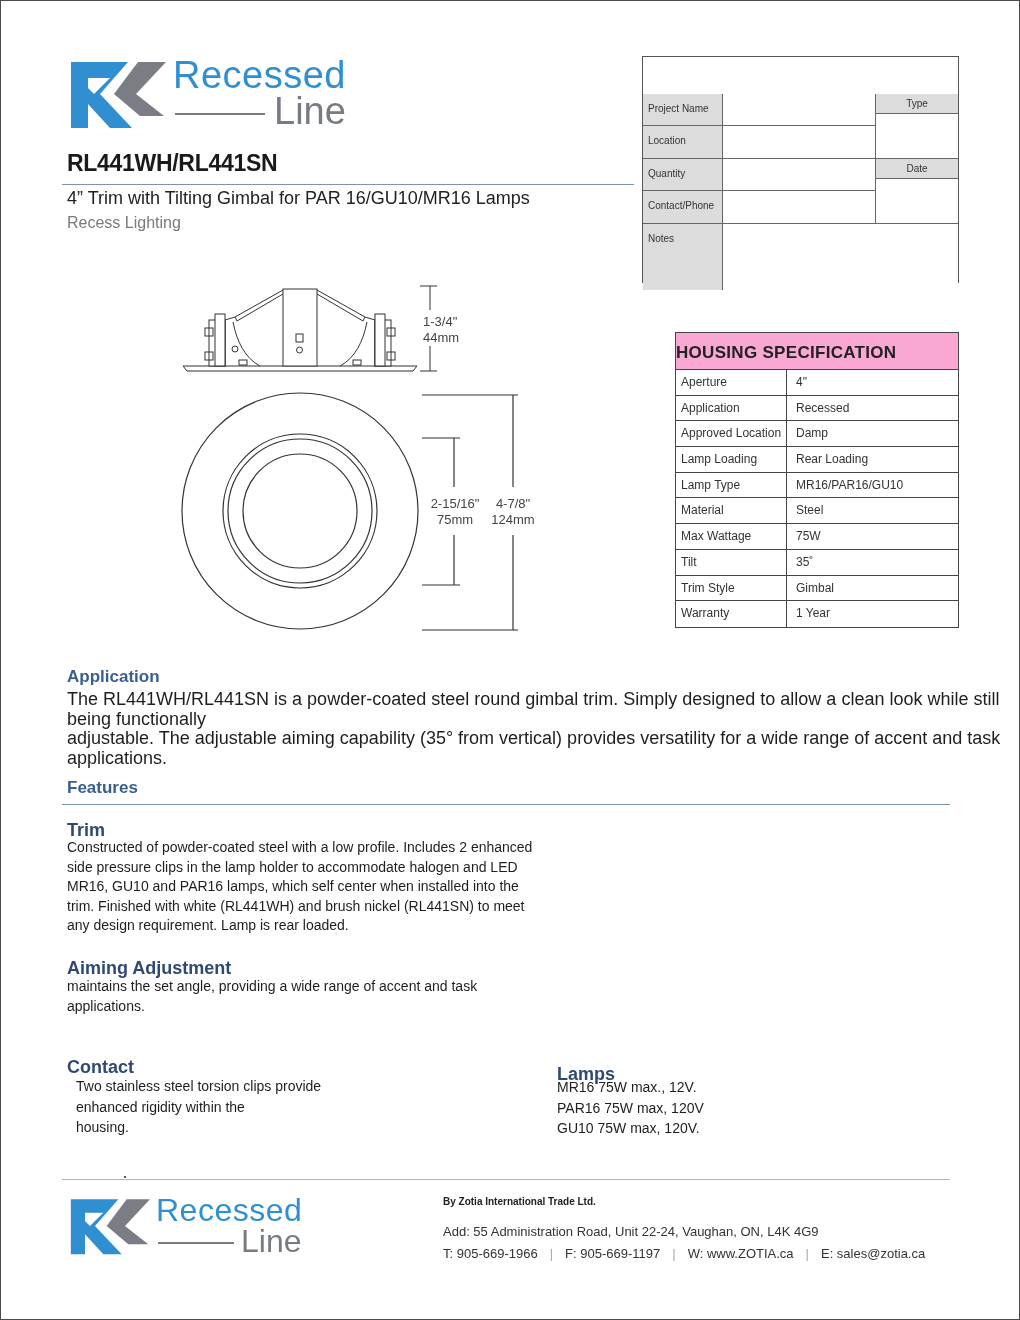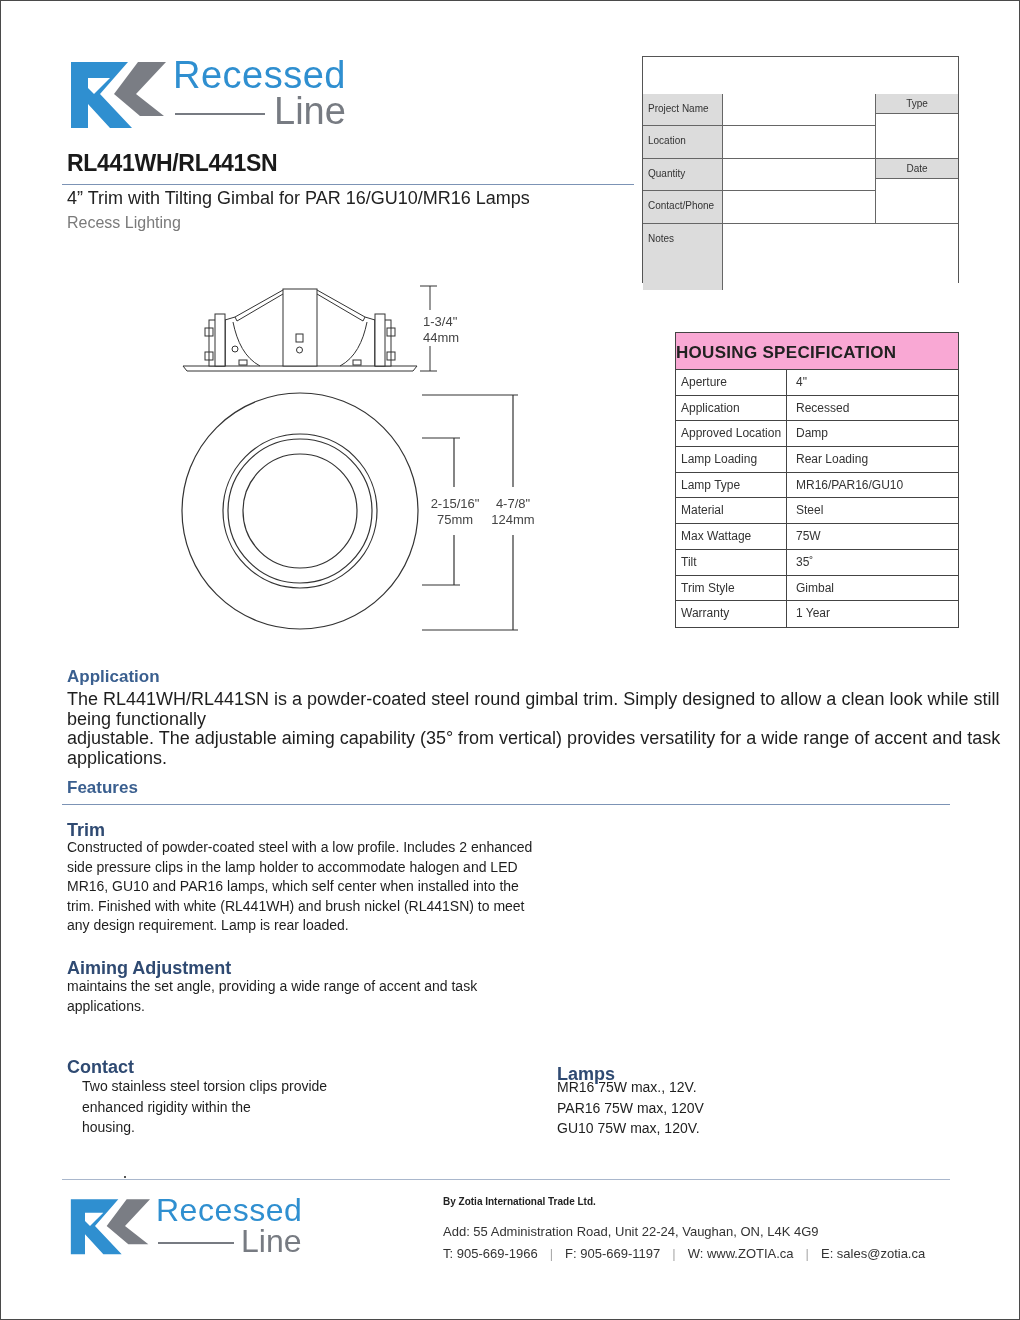--- a/index.html
+++ b/index.html
@@ -232,21 +232,21 @@
   <div>any design requirement. Lamp is rear loaded.</div>
 </div>
 
 <div class="sub-head" style="left:67px;top:958px;">Aiming Adjustment</div>
 <div class="body-text" style="left:67px;top:977px;">
   <div>maintains the set angle, providing a wide range of accent and task</div>
   <div>applications.</div>
 </div>
 
 <div class="sub-head" style="left:67px;top:1057px;">Contact</div>
-<div class="body-text" style="left:82px;top:1076px;line-height:20.5px;">
+<div class="body-text" style="left:76px;top:1076px;line-height:20.5px;">
   <div>Two stainless steel torsion clips provide</div>
   <div>enhanced rigidity within the</div>
   <div>housing.</div>
 </div>
 
 <div class="sub-head" style="left:557px;top:1058px;margin-top:6px;">Lamps</div>
 <div class="body-text" style="left:557px;top:1077px;line-height:20.5px;">
   <div>MR16 75W max., 12V.</div>
   <div>PAR16 75W max, 120V</div>
   <div>GU10 75W max, 120V.</div>

